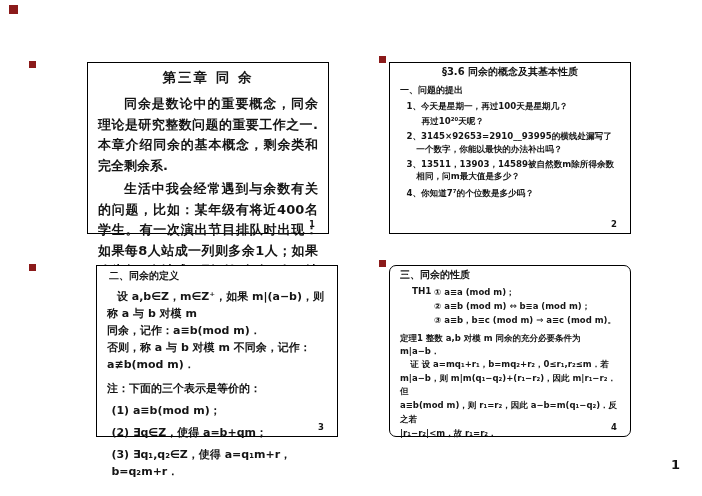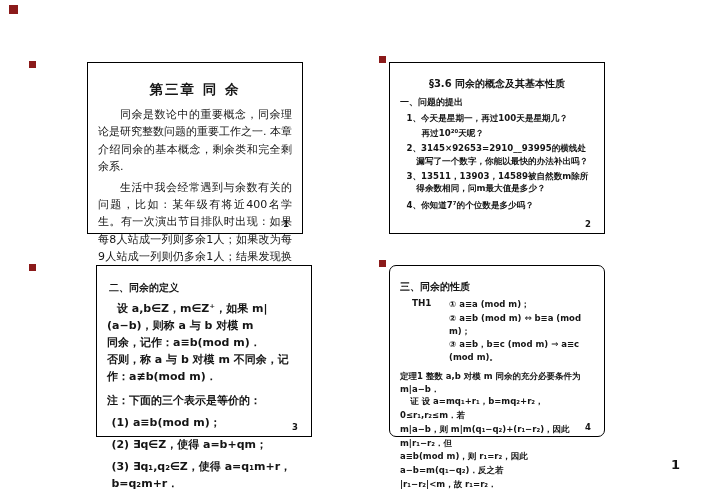--- a/index.html
+++ b/index.html
@@ -12,41 +12,41 @@
 
   
   .redsq{position:absolute;background:#8b1a1a;}
   .rs-page{left:9px;top:5px;width:9px;height:9px;}
   .rs-s1{left:29px;top:61px;width:7px;height:7px;}
   .rs-s2{left:379px;top:56px;width:7px;height:7px;}
   .rs-s3{left:29px;top:264px;width:7px;height:7px;}
   .rs-s4{left:379px;top:260px;width:7px;height:7px;}
 
   .slide{
-    position:absolute;width:216px;height:172px;
+    position:absolute;width:242px;height:172px;
     border:1.5px solid #000;background:#fff;
-    box-sizing:border-box;padding:12px 10px 6px 10px;
+    box-sizing:border-box;padding:0 10px 6px 10px;
   }
   .pos-1{left:87px;top:62px;}
   .pos-2{left:389px;top:62px;}
   .pos-3{left:96px;top:265px;}
   .pos-4{left:389px;top:265px;border-radius:7px;}
 
   .slide .pgnum{
     position:absolute;right:13px;bottom:4px;
     font-size:8.5px;font-weight:bold;
   }
 
   
   .s1-title{
     text-align:center;font-size:13.5px;font-weight:bold;
     letter-spacing:2px;margin:6px 0 7px 0;
   }
   .s1-paras .line{
-    font-size:11px;font-weight:normal;line-height:1.58;
+    font-size:13px;font-weight:bold;line-height:1.58;
     text-align:justify;text-indent:2em;margin-bottom:3px;
   }
 
   
   .s2-title{
     text-align:center;font-size:10px;font-weight:bold;margin:2px 0 5px 0;
   }
   .s2-heading{font-size:9px;font-weight:bold;margin:0 0 3px 0;}
   .s2-items .line{
     font-size:8.6px;font-weight:bold;line-height:1.5;
@@ -57,21 +57,21 @@
 
   
   .s3-title{font-size:10px;font-weight:bold;margin:3px 0 5px 2px;}
   .s3-lines .line{font-size:11px;font-weight:bold;line-height:1.55;}
   .s3-lines .line:nth-child(1){text-indent:0.9em;}
   .s3-lines .line:nth-child(4){margin-top:7px;}
   .s3-lines .line:nth-child(n+5){margin-top:5px;padding-left:0.4em;}
 
   
   .s4-title{font-size:10px;font-weight:bold;margin:2px 0 4px 0;}
-  .th1-row{display:flex;gap:15px;}
+  .th1-row{display:flex;}
   .th1-label{
     flex:0 0 34px;padding-left:12px;font-size:8.8px;font-weight:bold;
     box-sizing:border-box;
   }
   .s4-props .line{font-size:8.5px;font-weight:bold;line-height:1.5;margin-bottom:1px;}
   .s4-theorem{font-size:8.5px;font-weight:bold;line-height:1.5;margin-top:5px;}
   .s4-proof .line{font-size:8.5px;font-weight:bold;line-height:1.62;}
   .s4-proof .line:nth-child(1){text-indent:1.2em;}
 
   

